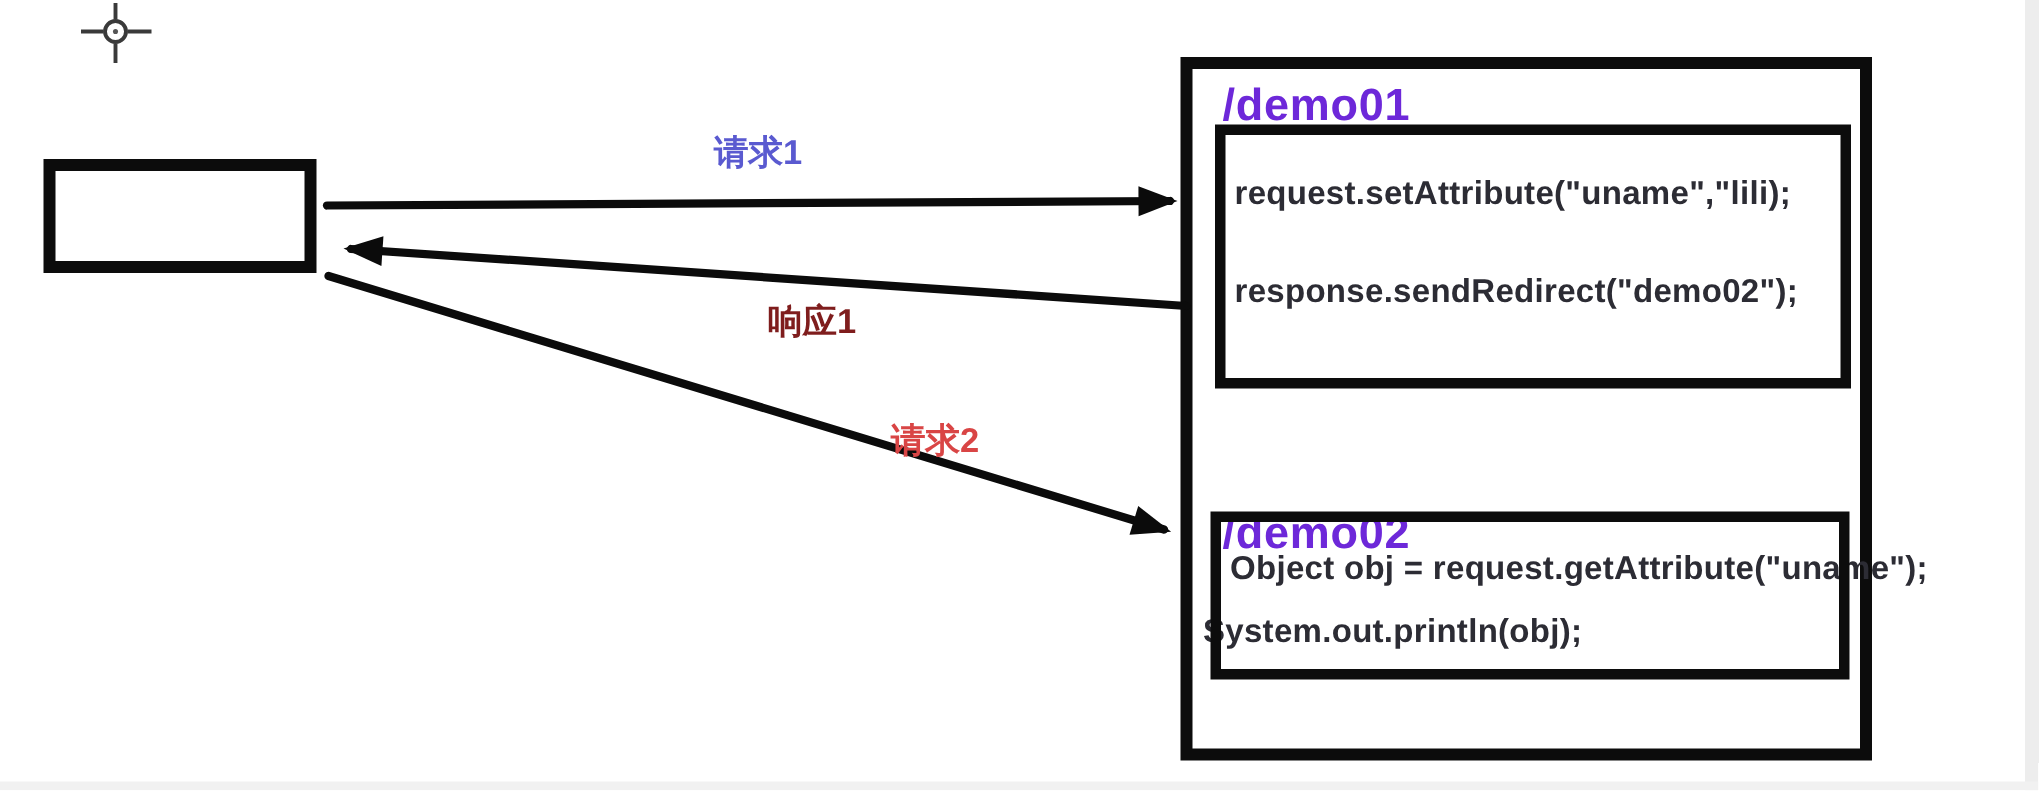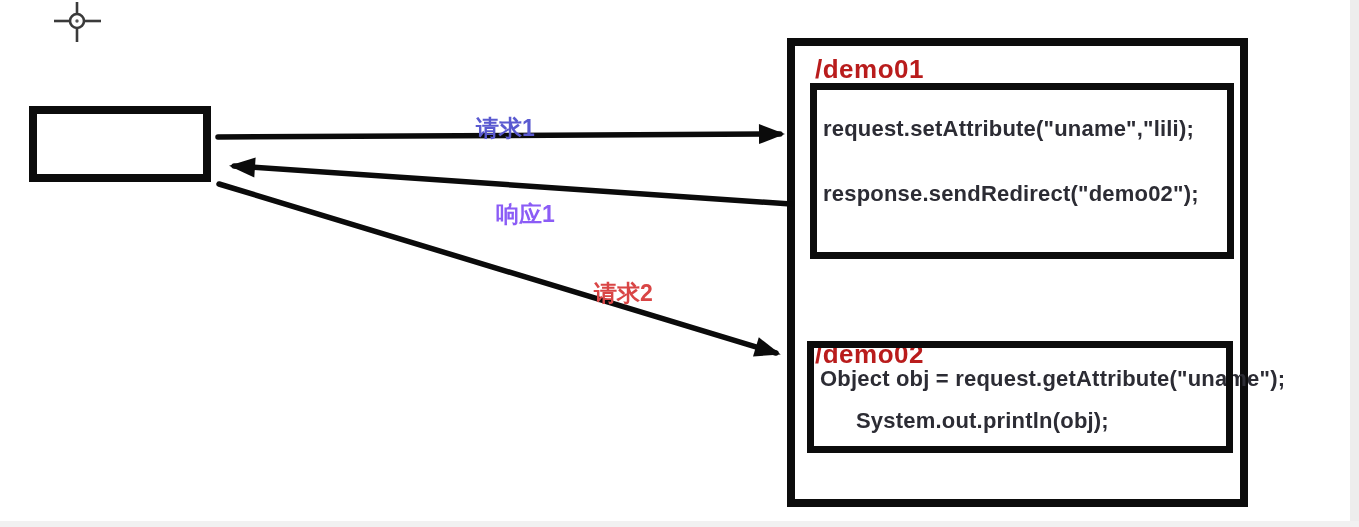--- a/index.html
+++ b/index.html
@@ -15,34 +15,34 @@
   .server-box {
     left:787px; top:38px; width:461px; height:469px;
     border:8px solid #0c0c0c; box-sizing:border-box; background:#ffffff; z-index:1;
   }
   .inner-box {
     border:7px solid #0c0c0c; box-sizing:border-box; background:transparent; z-index:4;
   }
   .box1 { left:810px; top:83px;  width:424px; height:176px; }
   .box2 { left:807px; top:341px; width:426px; height:112px; }
   .section-title {
-    font-size:26px; font-weight:600; color:#b91c1c; letter-spacing:0.5px; z-index:3; white-space:nowrap;
+    font-size:30px; font-weight:600; color:#6d28d9; letter-spacing:0.5px; z-index:3; white-space:nowrap;
   }
   .t1 { left:815px; top:54px; }
   .t2 { left:815px; top:315px;margin-top:24px; }
   .code {
     font-size:22px; font-weight:600; color:#2c2c34; white-space:nowrap; z-index:3; letter-spacing:0.2px;
   }
   .c1 { left:823px; top:116px; }
   .c2 { left:823px; top:181px; }
   .c3 { left:820px; top:366px;text-align:center; }
-  .c4 { left:856px; top:408px; }
+  .c4 { left:802px; top:408px; }
   .lbl { font-size:23px; font-weight:700; z-index:5; white-space:nowrap; }
-  .lbl-req1  { left:476px; top:113px; color:#5a5ad0; }
-  .lbl-resp1 { left:464px; top:199px; color:#8b5cf6;padding-left:32px; }
+  .lbl-req1  { left:476px; top:86px; color:#5a5ad0; }
+  .lbl-resp1 { left:480px; top:199px; color:#7f1d1d;padding-left:32px; }
   .lbl-req2  { left:594px; top:278px; color:#d94545;text-align:center; }
   .arrow-layer { left:0; top:0; width:1359px; height:527px; z-index:2; pointer-events:none; }
   .cursor-svg { left:53px; top:0px; width:50px; height:44px; z-index:2; }
   .edge-right  { right:0; top:0; width:9px; height:527px; background:#ededed; z-index:6; }
   .edge-bottom { left:0; bottom:0; width:1359px; height:6px; background:#f1f1f1; z-index:6; }
 </style>
 </head>
 <body>
 
 <div class="canvas">

